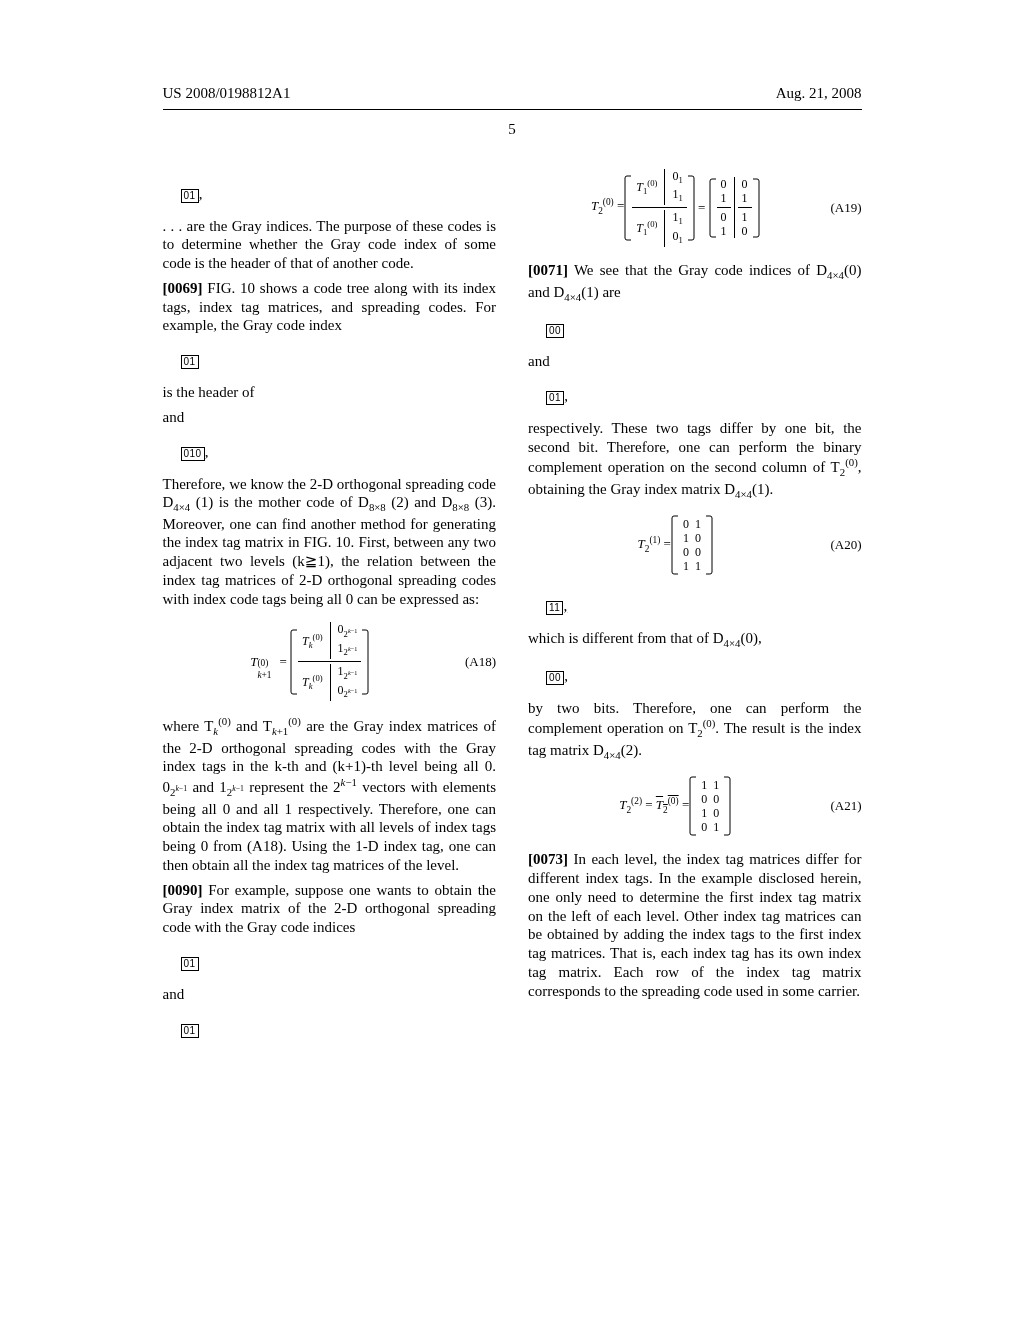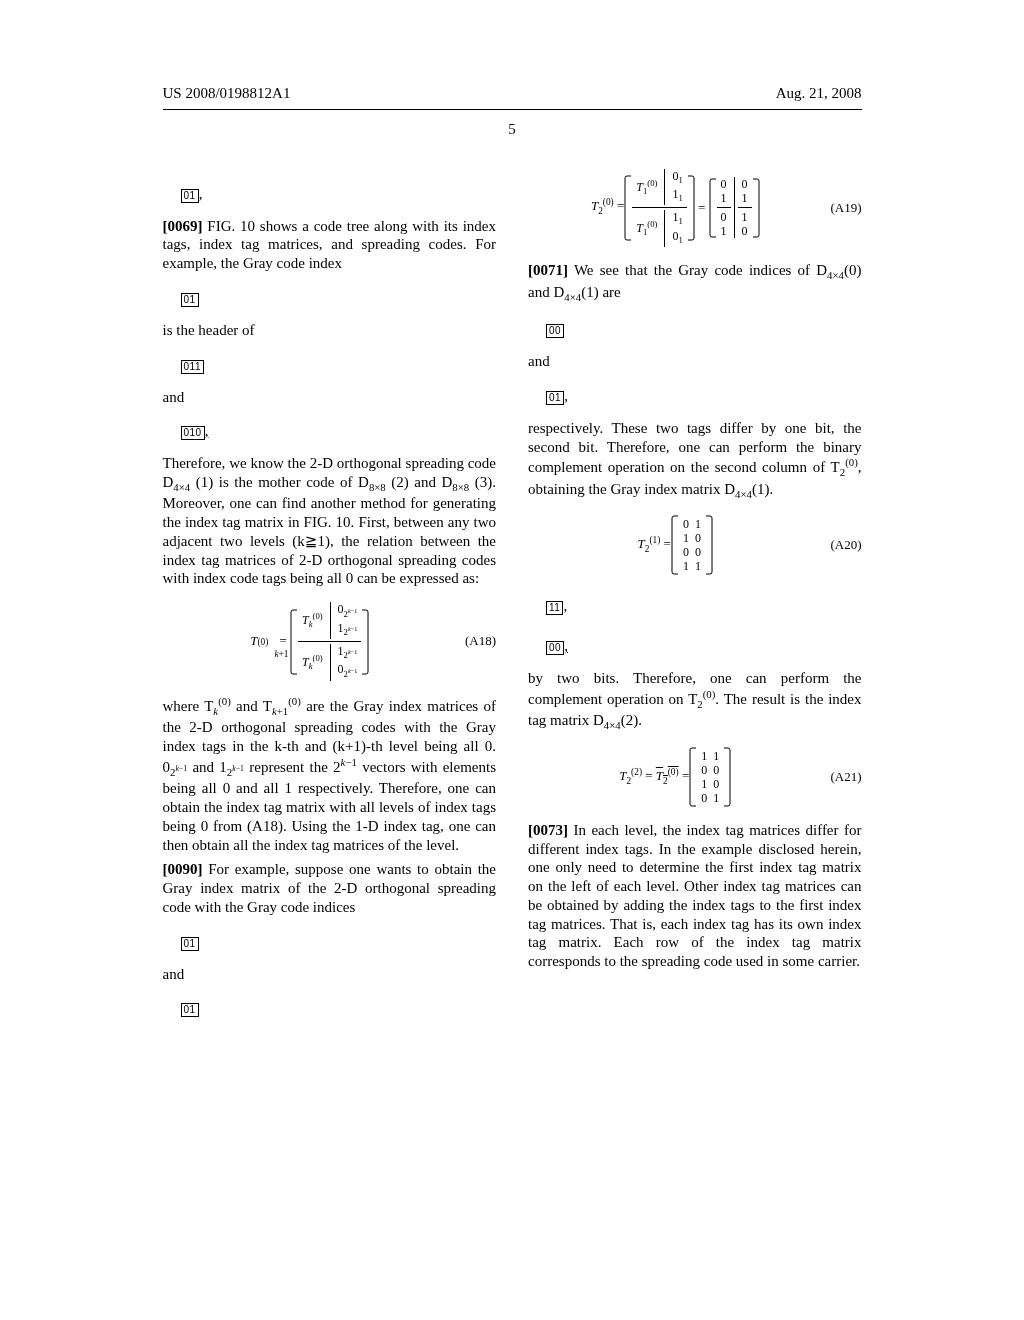--- a/index.html
+++ b/index.html
@@ -84,43 +84,43 @@
     <span>US 2008/0198812A1</span>
     <span>Aug. 21, 2008</span>
   </div>
   <hr class="hr">
   <div class="pagenum">5</div>
 
   <div class="columns">
 
     <div class="small-box-line"><span class="small-box"><span>01</span></span>,</div>
 
+    <p class="p">. . . are the Gray indices. The purpose of these codes is to determine whether the Gray code index of some code is the header of that of another code.</p>
 
     <p class="p">
       <span class="para-ref">[0069]</span><span> FIG. 10 shows a code tree along with its index tags, index tag matrices, and spreading codes. For example, the Gray code index</span>
     </p>
 
     <div class="small-box-line"><span class="small-box">01</span></div>
 
     <p class="p">is the header of</p>
 
-    <div class="small-box-line"><span class="small-box">011</span></div>
 
     <p class="p">and</p>
 
     <div class="small-box-line"><span class="small-box"><span>010</span></span>,</div>
 
     <p class="p">
       <span>Therefore, we know the 2-D orthogonal spreading code D</span><sub>4×4</sub><span> (1) is the mother code of D</span><sub>8×8</sub><span> (2) and D</span><sub>8×8</sub><span> (3). Moreover, one can find another method for generating the index tag matrix in FIG. 10. First, between any two adjacent two levels (k≧1), the relation between the index tag matrices of 2-D orthogonal spreading codes with index code tags being all 0 can be expressed as:</span>
     </p>
 
     <div class="eq-block">
       <div class="eq-center">
         <div class="mrow">
-          <span><i>T</i><span style="display:inline-block;position:relative;width:0;"><sup style="position:absolute;left:0;top:-8px;">(0)</sup><sub style="position:absolute;left:17px;top:4px;"><i>k</i>+1</sub></span><span style="display:inline-block;width:22px;"></span>=&nbsp;</span>
+          <span><i>T</i><span style="display:inline-block;position:relative;width:0;"><sup style="position:absolute;left:0;top:-8px;">(0)</sup><sub style="position:absolute;left:0;top:4px;"><i>k</i>+1</sub></span><span style="display:inline-block;width:22px;"></span>=&nbsp;</span>
           <svg class="br" width="8" height="66">
               <path d="M7 1 H3 Q1 1 1 3 V63 Q1 65 3 65 H7" fill="none" stroke="#000" stroke-width="1"></path>
             </svg>
           <div class="cellcol">
             <div class="mrow">
               <div class="cellcol">
                   <div class="cell"><i>T</i><sub><i>k</i></sub><sup>(0)</sup></div>
                 </div>
               <div class="vbar"></div>
               <div class="cellcol">
@@ -258,20 +258,23 @@
               <path d="M1 1 H5 Q7 1 7 3 V57 Q7 59 5 59 H1" fill="none" stroke="#000" stroke-width="1"></path>
             </svg>
         </div>
       </div>
       <span class="eq-label">(A20)</span>
     </div>
 
 
     <div class="small-box-line"><span class="small-box"><span>11</span></span>,</div>
 
+    <p class="p">
+      <span>which is different from that of D</span><sub>4×4</sub><span>(0),</span>
+    </p>
 
     <div class="small-box-line"><span class="small-box"><span>00</span></span>,</div>
 
     <p class="p">
       <span>by two bits. Therefore, one can perform the complement operation on T</span><sub>2</sub><sup>(0)</sup><span>. The result is the index tag matrix D</span><sub>4×4</sub><span>(2).</span>
     </p>
 
     <div class="eq-block">
       <div class="eq-center">
         <div class="mrow">

